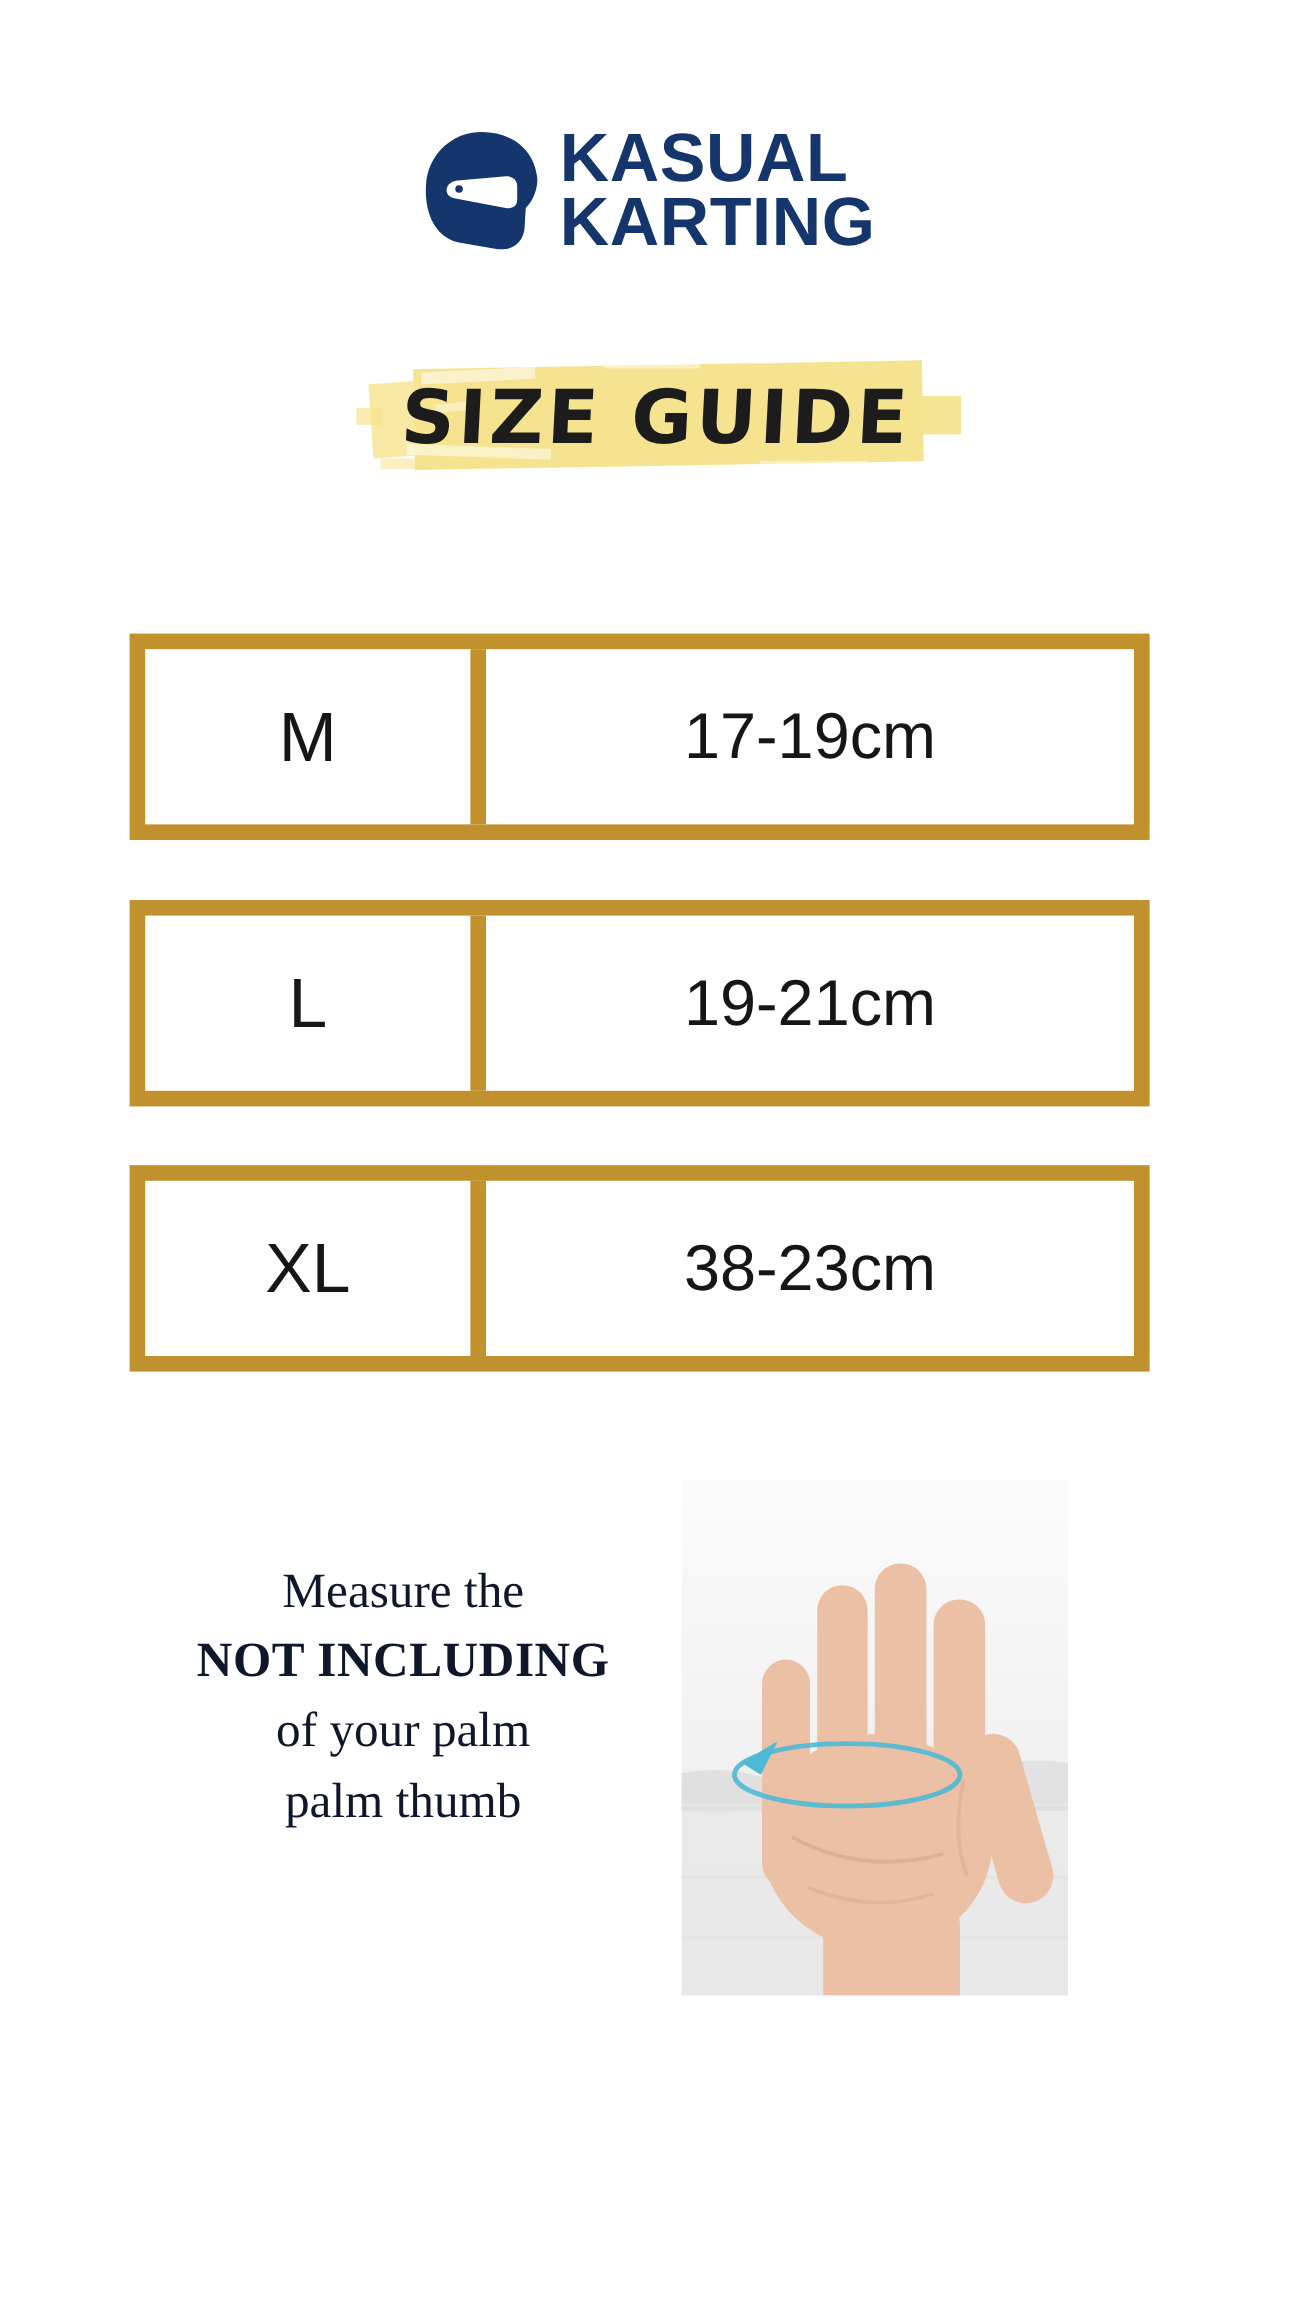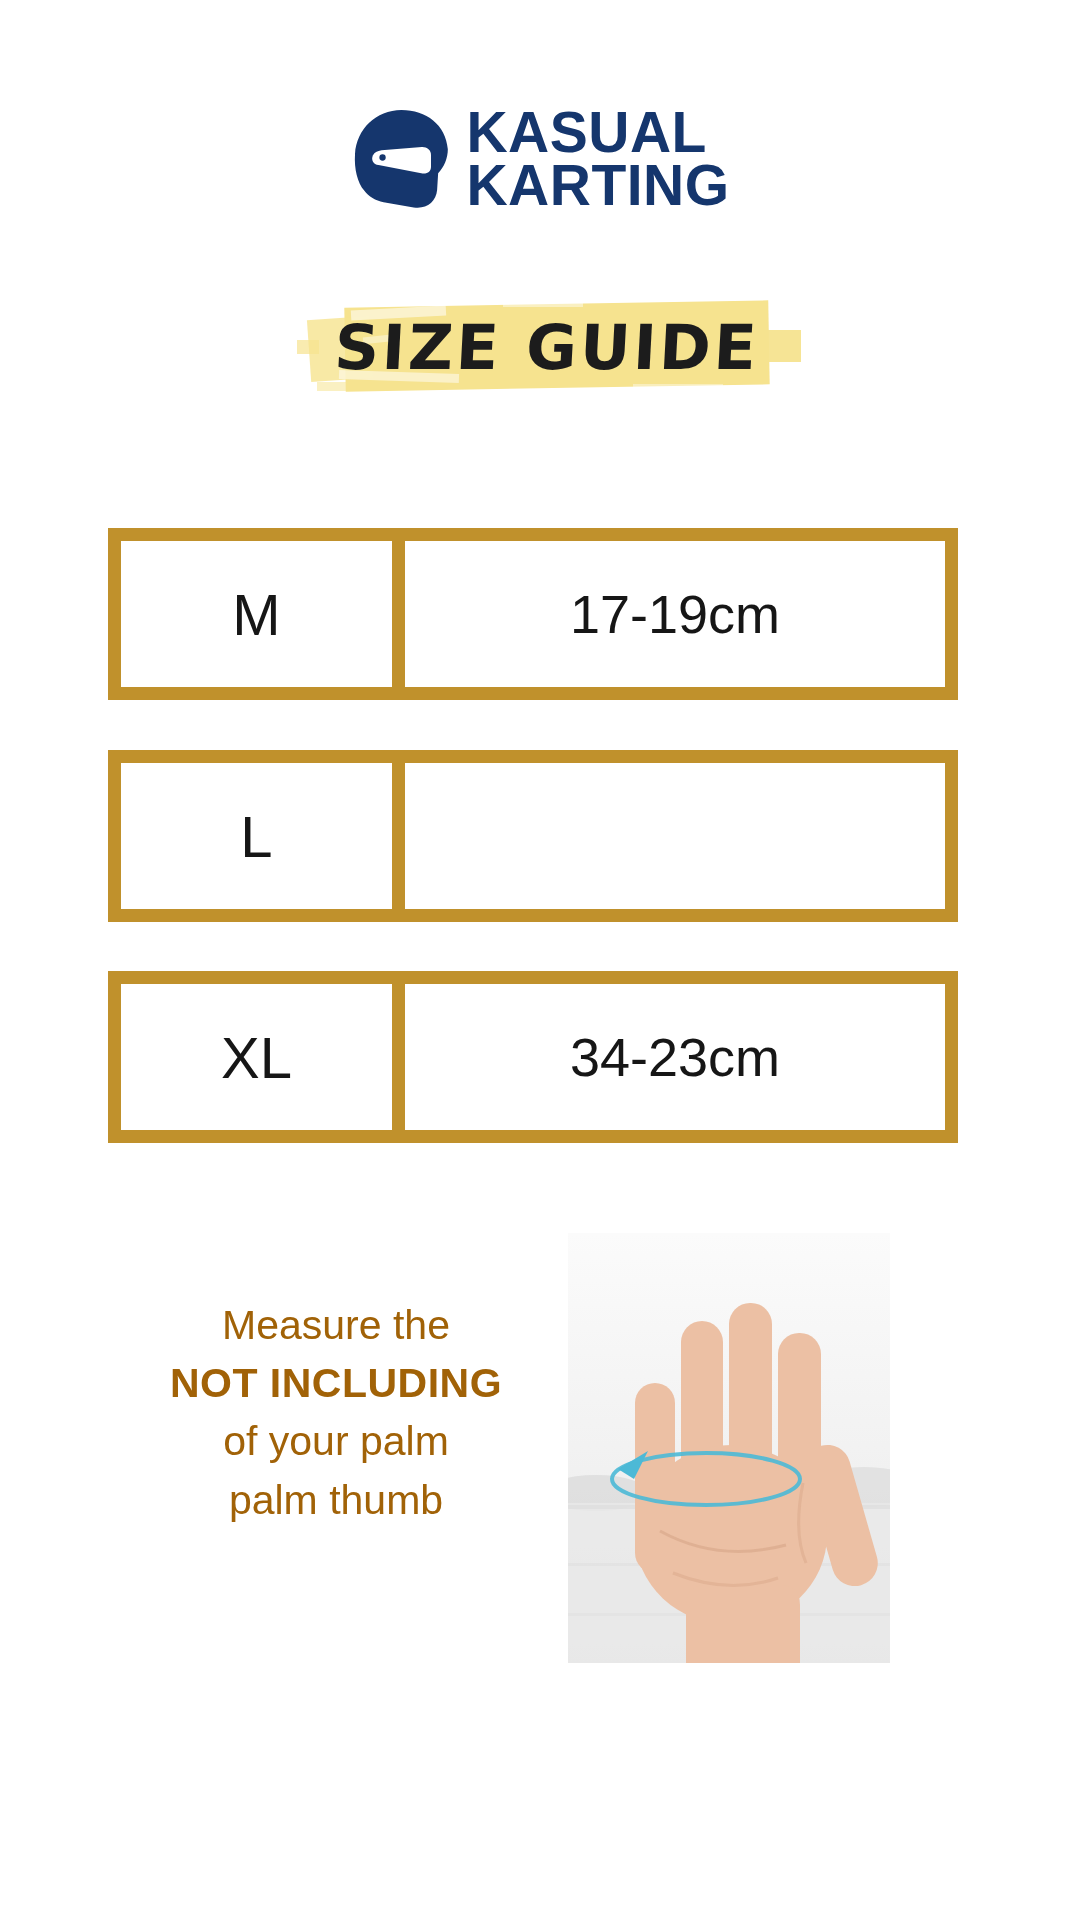--- a/index.html
+++ b/index.html
@@ -98,22 +98,22 @@
 
   
   .instructions {
     position: absolute;
     left: 136px;
     top: 1296px;
     width: 400px;
     text-align: center;
     font-size: 41px;
     line-height: 1.42;
-    color: #a16207;
-    font-family: Liberation Sans, sans-serif;
+    color: #0f172a;
+    font-family: Liberation Serif, serif;
   }
   .iline.bold { font-weight: bold; letter-spacing: 0.5px; }
 
   
   .hand-photo {
     position: absolute;
     left: 568px;
     top: 1233px;
     width: 322px;
     height: 430px;
@@ -157,24 +157,25 @@
     <div class="title-text">SIZE GUIDE</div>
   </div>
 
   <div>
     <div class="trow trow-1">
       <div class="cell cell-size">M</div>
       <div class="cell cell-range">17-19cm</div>
     </div>
     <div class="trow trow-2">
       <div class="cell cell-size">L</div>
+      <div class="cell cell-range">19-21cm</div>
     </div>
     <div class="trow trow-3">
       <div class="cell cell-size">XL</div>
-      <div class="cell cell-range">34-23cm</div>
+      <div class="cell cell-range">38-23cm</div>
     </div>
   </div>
 
   <div class="instructions">
     <div class="iline">Measure the</div>
     <div class="iline bold">NOT INCLUDING</div>
     <div class="iline">of your palm</div>
     <div class="iline">palm thumb</div>
   </div>
 

